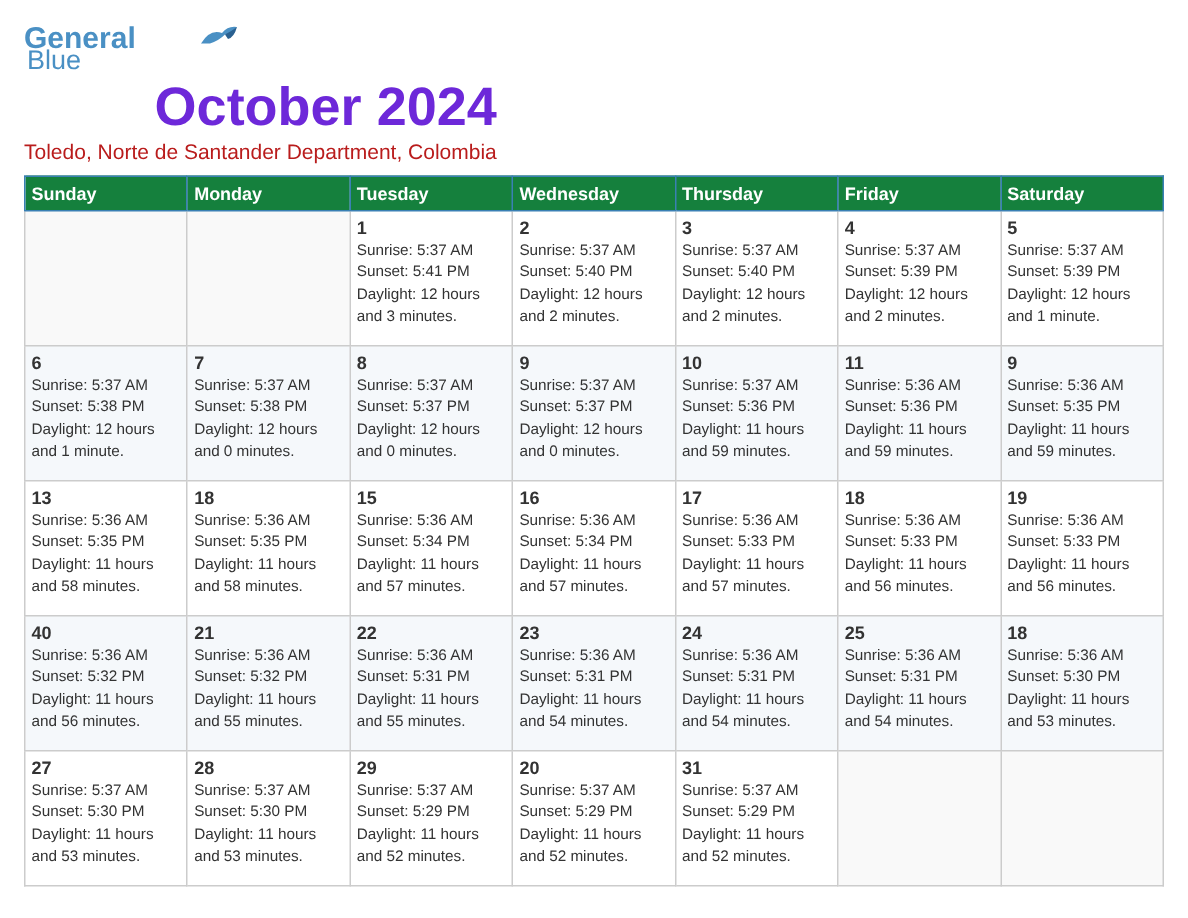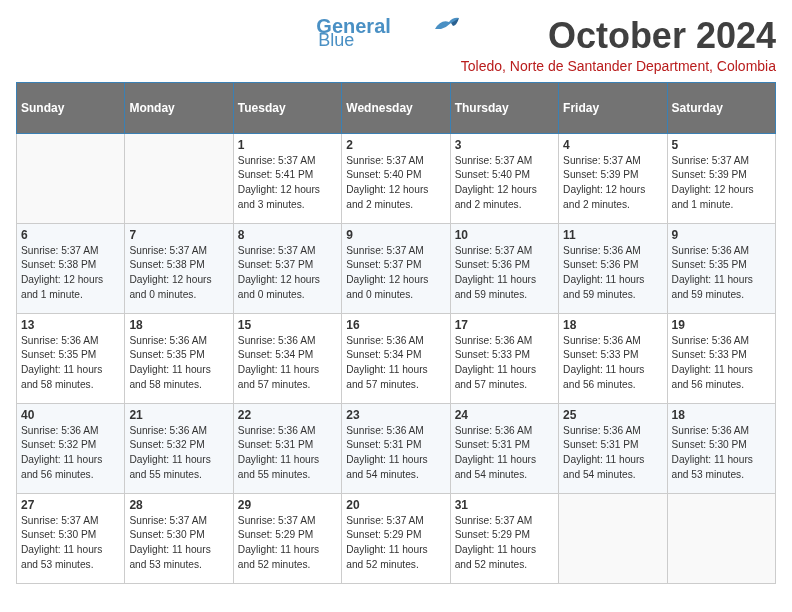--- a/index.html
+++ b/index.html
@@ -6,22 +6,23 @@
     body {
       font-family: Arial, sans-serif;
       background: #fff;
       width: 792px;
       min-height: 612px;
       padding: 16px;
     }
     .header-area {
       display: flex;
       align-items: flex-start;
-      justify-content: flex-end;
+      justify-content: flex-start;
       margin-bottom: 4px;
+      flex-direction: column;
     }
     .logo {
       display: flex;
       flex-direction: column;
       align-items: flex-start;
     }
     .logo-text {
       font-size: 20px;
       font-weight: bold;
       color: #333;
@@ -37,39 +38,39 @@
     .logo-row {
       display: flex;
       align-items: center;
     }
     .title-area {
       text-align: right;
     }
     .month-title {
       font-size: 36px;
       font-weight: bold;
-      color: #404040;
+      color: #6d28d9;
       line-height: 1.1;
     }
     .location-title {
       font-size: 14px;
       color: #b91c1c;
       margin-top: 2px;
     }
     .calendar {
       width: 100%;
       border-collapse: collapse;
       margin-top: 8px;
       font-size: 11px;
     }
     .calendar th {
-      background: #737373;
+      background: #15803d;
       color: #fff;
       font-weight: bold;
-      padding: 18px 4px;
+      padding: 4px 4px;
       text-align: left;
       border: 1px solid #3a80b4;
       font-size: 12px;
     }
     .calendar td {
       border: 1px solid #ccc;
       vertical-align: top;
       padding: 4px 4px 4px 4px;
       width: 107px;
       min-height: 90px;

